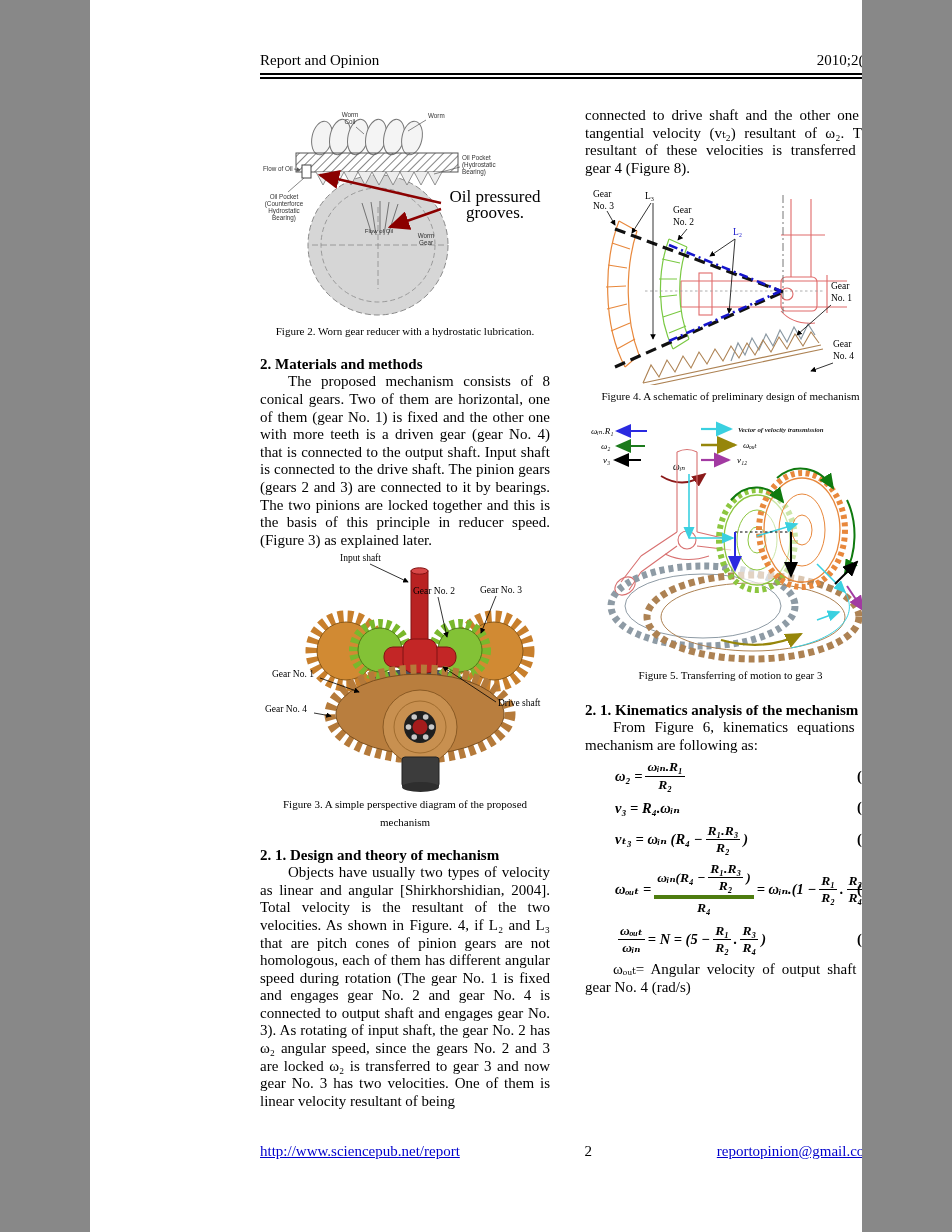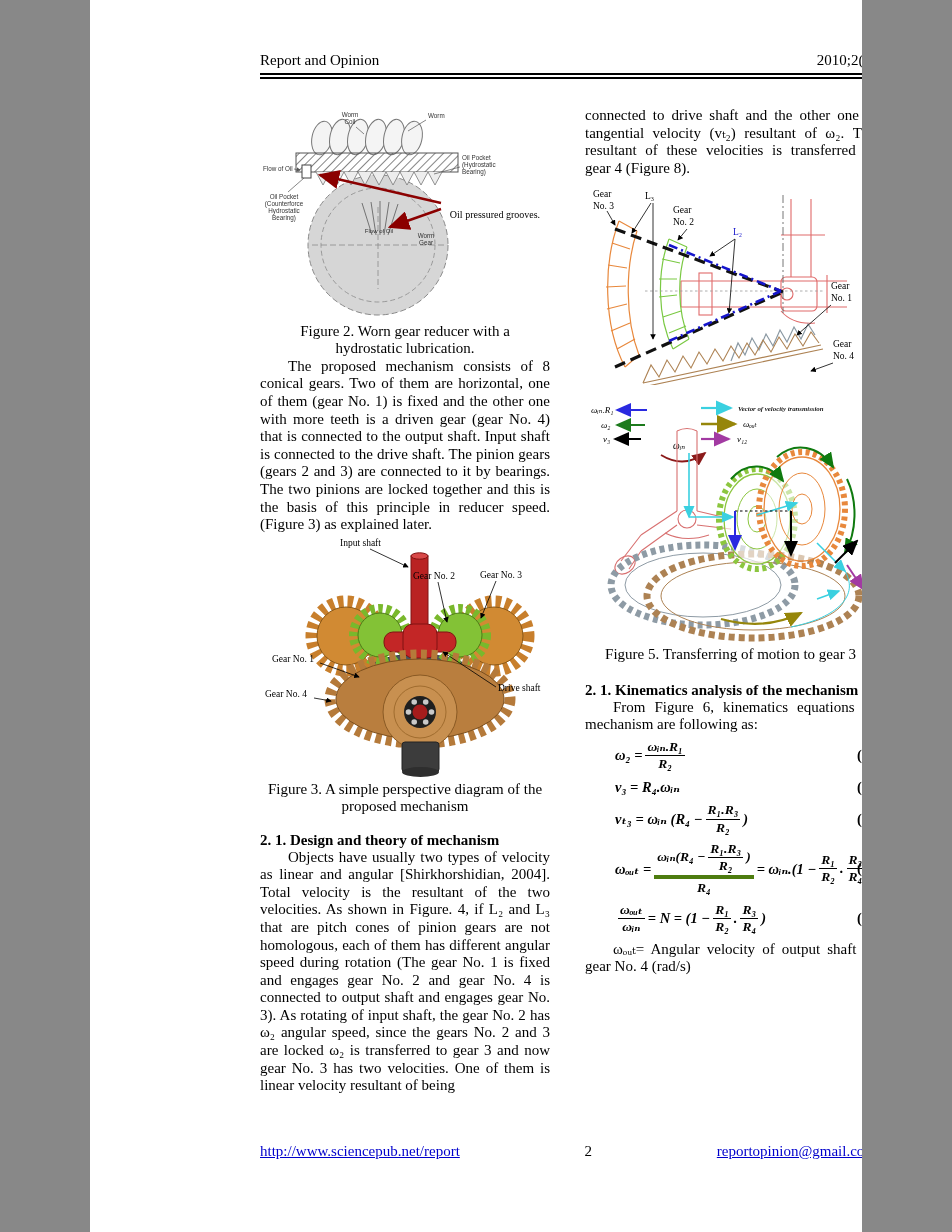--- a/index.html
+++ b/index.html
@@ -11,24 +11,24 @@
   .rule2{margin-top:4px;}
   .rule2 .r1{height:1.6px;background:#000;}
   .rule2 .r2{height:2.4px;background:#000;margin-top:2px;}
   
   .cols{display:flex;margin-top:28px;}
   .colL{width:290px;}
   .colR{width:291px;margin-left:35px;}
   p.body{font-size:15px;line-height:17.6px;text-align:justify;margin:0;text-indent:28px;}
   p.noind{text-indent:0;}
   h3.sec{font-size:15px;margin:16px 0 0 0;font-weight:bold;}
-  .cap{font-size:15px;line-height:17.4px;text-align:center;margin:3px 6px 0 6px;}
+  .cap{font-size:11px;line-height:17.4px;text-align:center;margin:3px 6px 0 6px;}
   figure{margin:0;padding:0;position:relative;}
   svg{display:block;}
-  .fig2-ann{position:absolute;left:181px;top:100px;width:108px;font-size:10px;line-height:16.5px;text-align:center;}
+  .fig2-ann{position:absolute;left:181px;top:82px;width:108px;font-size:17px;line-height:16.5px;text-align:center;}
   
   .eqs{margin-top:4px;font-weight:bold;}
   .eqrow{position:relative;display:flex;align-items:center;margin:5px 0 5px 30px;font-style:italic;font-size:14.5px;min-height:20px;}
   .eqtag{position:absolute;right:2px;font-style:normal;}
   .frac{display:inline-flex;flex-direction:column;align-items:center;margin:0 3px;font-size:13.5px;line-height:1.2;}
   .frac .num{border-bottom:1px solid #000;padding:0 2px;}
   .frac .den{padding:0 2px;}
   .bigfrac{display:inline-flex;flex-direction:column;align-items:center;margin:0 3px;font-size:13.5px;line-height:1.2;}
   .nrow{display:inline-flex;align-items:center;border-bottom:4px solid #4d7c0f;padding:0 3px 1px 3px;}
   .drow{display:inline-flex;align-items:center;padding:1px 2px;}
@@ -112,20 +112,21 @@
             </g>
             <g stroke="#8b0000" stroke-width="2.4" fill="none">
               <path d="M181,96 L60,68" marker-end="url(#m2r)"></path>
               <path d="M181,102 L130,120" marker-end="url(#m2r)"></path>
             </g>
           </svg>
           <div class="fig2-ann">Oil pressured grooves.</div>
           <figcaption class="cap">Figure 2. Worn gear reducer with a hydrostatic lubrication.</figcaption>
         </figure>
 
+        <h3 class="sec">2. Materials and methods</h3>
         <p class="body">The proposed mechanism consists of 8 conical gears. Two of them are horizontal, one of them (gear No. 1) is fixed and the other one with more teeth is a driven gear (gear No. 4) that is connected to the output shaft. Input shaft is connected to the drive shaft. The pinion gears (gears 2 and 3) are connected to it by bearings. The two pinions are locked together and this is the basis of this principle in reducer speed. (Figure 3) as explained later.</p>
 
         <figure style="margin-top:2px;">
           <svg width="290" height="242" viewBox="0 0 290 242">
             <defs>
               <marker id="m3" markerWidth="7" markerHeight="7" refX="6" refY="3.5" orient="auto">
                 <path d="M0,0 L7,3.5 L0,7 z" fill="#000"></path>
               </marker>
             </defs>
             <ellipse cx="158" cy="148" rx="64" ry="30" fill="#47545e" stroke="#303a42"></ellipse>
@@ -248,20 +249,21 @@
               <text x="60" y="16">L₃</text>
               <text x="88" y="30">Gear</text>
               <text x="88" y="42">No. 2</text>
               <text x="148" y="52" fill="#1515cc">L₂</text>
               <text x="246" y="106">Gear</text>
               <text x="246" y="118">No. 1</text>
               <text x="248" y="164">Gear</text>
               <text x="248" y="176">No. 4</text>
             </g>
           </svg>
+          <figcaption class="cap">Figure 4. A schematic of preliminary design of mechanism</figcaption>
         </figure>
 
         <figure style="margin-top:8px;">
           <svg width="291" height="250" viewBox="0 0 291 250">
             <defs>
               <marker id="m5blue" markerWidth="8" markerHeight="7" refX="7" refY="3.5" orient="auto">
                   <path d="M0,0 L8,3.5 L0,7 z" fill="#2a2ae0"></path>
                 </marker>
               <marker id="m5green" markerWidth="8" markerHeight="7" refX="7" refY="3.5" orient="auto">
                   <path d="M0,0 L8,3.5 L0,7 z" fill="#1c7a1c"></path>
@@ -401,21 +403,21 @@
                 <span class="den">R₄</span>
               </span>
             <span>)</span>
             <span class="eqtag">(4)</span>
           </div>
           <div class="eqrow">
             <span class="frac">
                 <span class="num">ωₒᵤₜ</span>
                 <span class="den">ωᵢₙ</span>
               </span>
-            <span>= N = (1 −</span>
+            <span>= N = (5 −</span>
             <span class="frac">
                 <span class="num">R₁</span>
                 <span class="den">R₂</span>
               </span>
             <span>.</span>
             <span class="frac">
                 <span class="num">R₃</span>
                 <span class="den">R₄</span>
               </span>
             <span>)</span>

